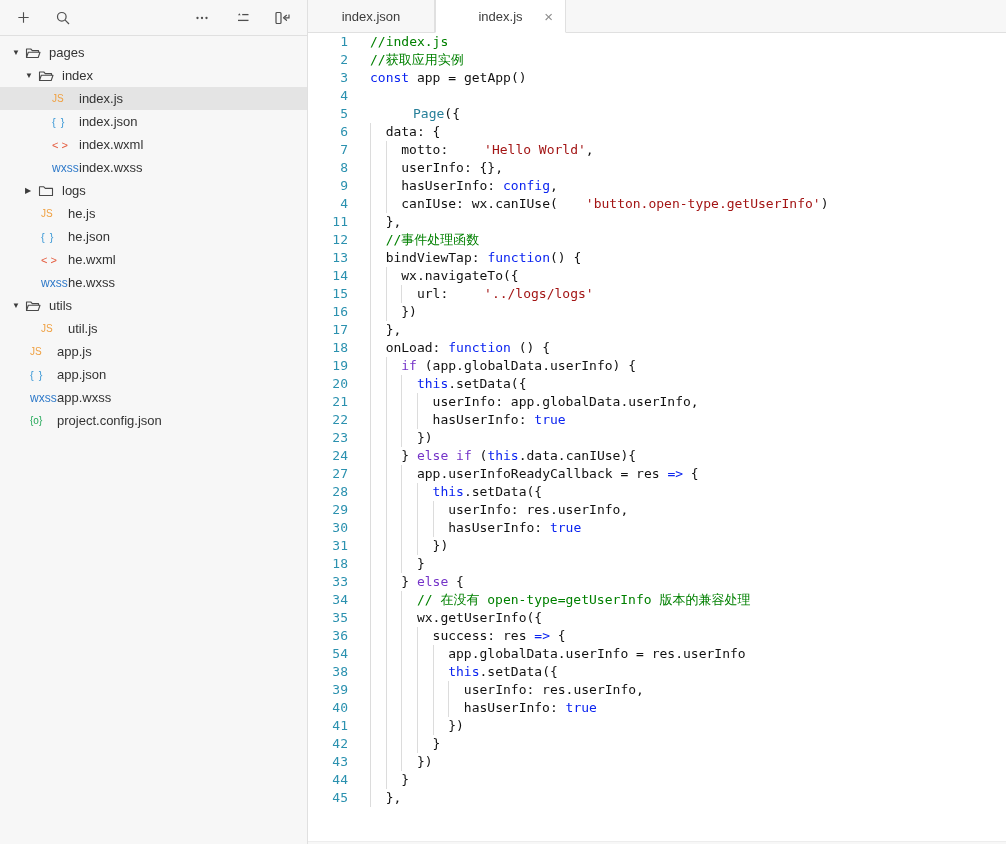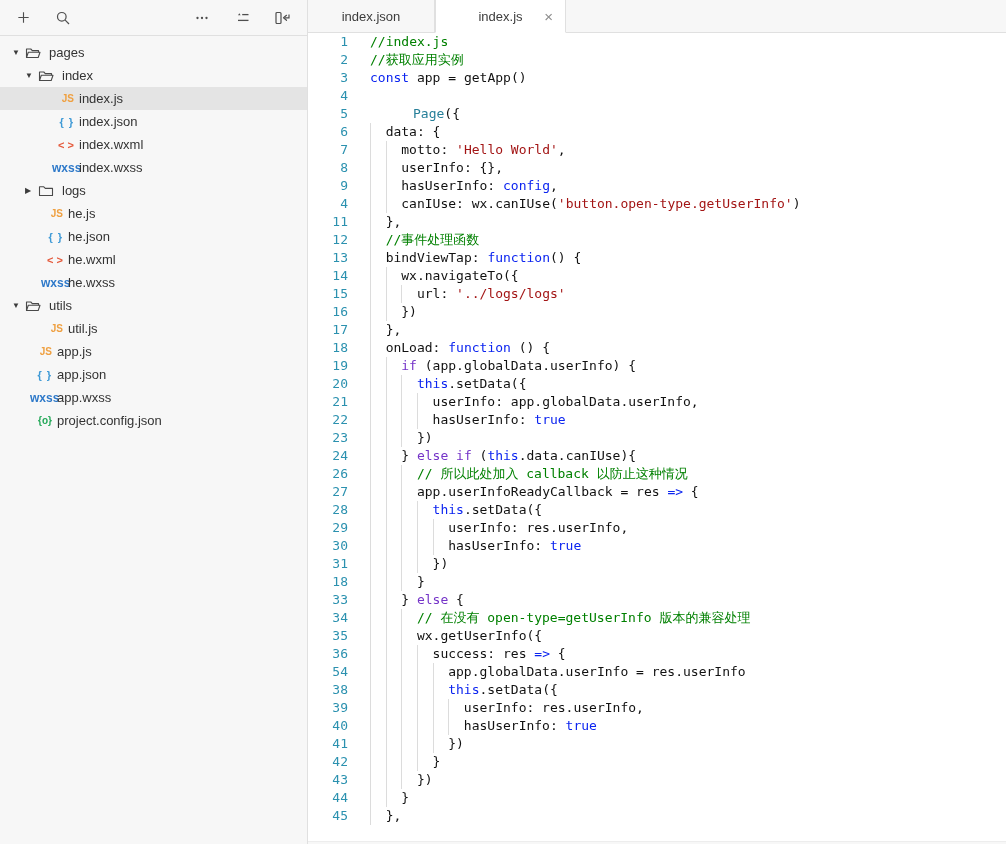--- a/index.html
+++ b/index.html
@@ -28,22 +28,22 @@
 
   .tree { flex:1; overflow:hidden; padding-top:5px; }
   .tree-row {
     display:flex; align-items:center; height:23px; font-size:13px; color:#333;
     cursor:pointer; white-space:nowrap;
   }
   .tree-row.selected { background:#e4e4e4; }
   .twisty { width:13px; flex:none; font-size:8px; color:#3c3c3c; text-align:left; }
   .foldicon { width:18px; flex:none; margin-right:6px; display:inline-flex; align-items:center; }
   .ficon {
-    width:22px; flex:none; margin-right:5px; text-align:right;
-    font-weight:bold; font-family:"Liberation Sans","DejaVu Sans",sans-serif;
+    width:22px; flex:none; margin-right:5px; text-align:left;
+    font-weight:normal; font-family:"Liberation Sans","DejaVu Sans",sans-serif;
   }
   .ficon-js    { color:#efa041; font-size:10px; }
   .ficon-json  { color:#3f9ad6; font-size:11px; letter-spacing:1px; }
   .ficon-wxml  { color:#e4593b; font-size:11px; letter-spacing:0px; }
   .ficon-wxss  { color:#2e79c9; font-size:12px; }
   .ficon-config{ color:#23a858; font-size:10px; }
   .tree-label { color:#333; }
 
   
   .editor-pane { flex:1; display:flex; flex-direction:column; background:#fff; min-width:0; }
@@ -75,21 +75,21 @@
     user-select:none;
   }
   .lc { margin-left:22px; white-space:pre; color:var(--c-plain,#111); }
   .guide {
     display:inline-block; width:2ch; height:18px; vertical-align:top;
     border-left:1px solid #dcdcdc;
   }
   .tok-c { color:var(--c-comment,#008000); }
   .tok-k { color:var(--c-keyword,#0000ff); }
   .tok-x { color:var(--c-control,#7534c8); }
-  .tok-s { color:var(--c-string,#a31515); }
+  .tok-s { color:var(--c-string,#a31515);margin-left:28px; }
   .tok-t { color:var(--c-type,#267f99);margin-left:43px; }
   .tok-p { color:var(--c-plain,#111); }
   .editor-bottom { height:3px; flex:none; background:#f7f7f7; border-top:1px solid #ededed; }
 </style>
 </head>
 <body>
 
 <div class="app">
 
   <aside class="sidebar">
@@ -324,24 +324,20 @@
         </div>
         <div class="line">
           <span class="ln">23</span>
           <span class="lc"><span class="guide"></span><span class="guide"></span><span class="guide"></span><span class="tok-p">})</span></span>
         </div>
         <div class="line">
           <span class="ln">24</span>
           <span class="lc"><span class="guide"></span><span class="guide"></span><span class="tok-p">} </span><span class="tok-x">else</span><span class="tok-p"> </span><span class="tok-x">if</span><span class="tok-p"> (</span><span class="tok-k">this</span><span class="tok-p">.data.canIUse){</span></span>
         </div>
         <div class="line">
-          <span class="ln">26</span>
-          <span class="lc"><span class="guide"></span><span class="guide"></span><span class="guide"></span><span class="tok-c">// 所以此处加入 callback 以防止这种情况</span></span>
-        </div>
-        <div class="line">
           <span class="ln">27</span>
           <span class="lc"><span class="guide"></span><span class="guide"></span><span class="guide"></span><span class="tok-p">app.userInfoReadyCallback = res </span><span class="tok-k">=&gt;</span><span class="tok-p"> {</span></span>
         </div>
         <div class="line">
           <span class="ln">28</span>
           <span class="lc"><span class="guide"></span><span class="guide"></span><span class="guide"></span><span class="guide"></span><span class="tok-k">this</span><span class="tok-p">.setData({</span></span>
         </div>
         <div class="line">
           <span class="ln">29</span>
           <span class="lc"><span class="guide"></span><span class="guide"></span><span class="guide"></span><span class="guide"></span><span class="guide"></span><span class="tok-p">userInfo: res.userInfo,</span></span>

